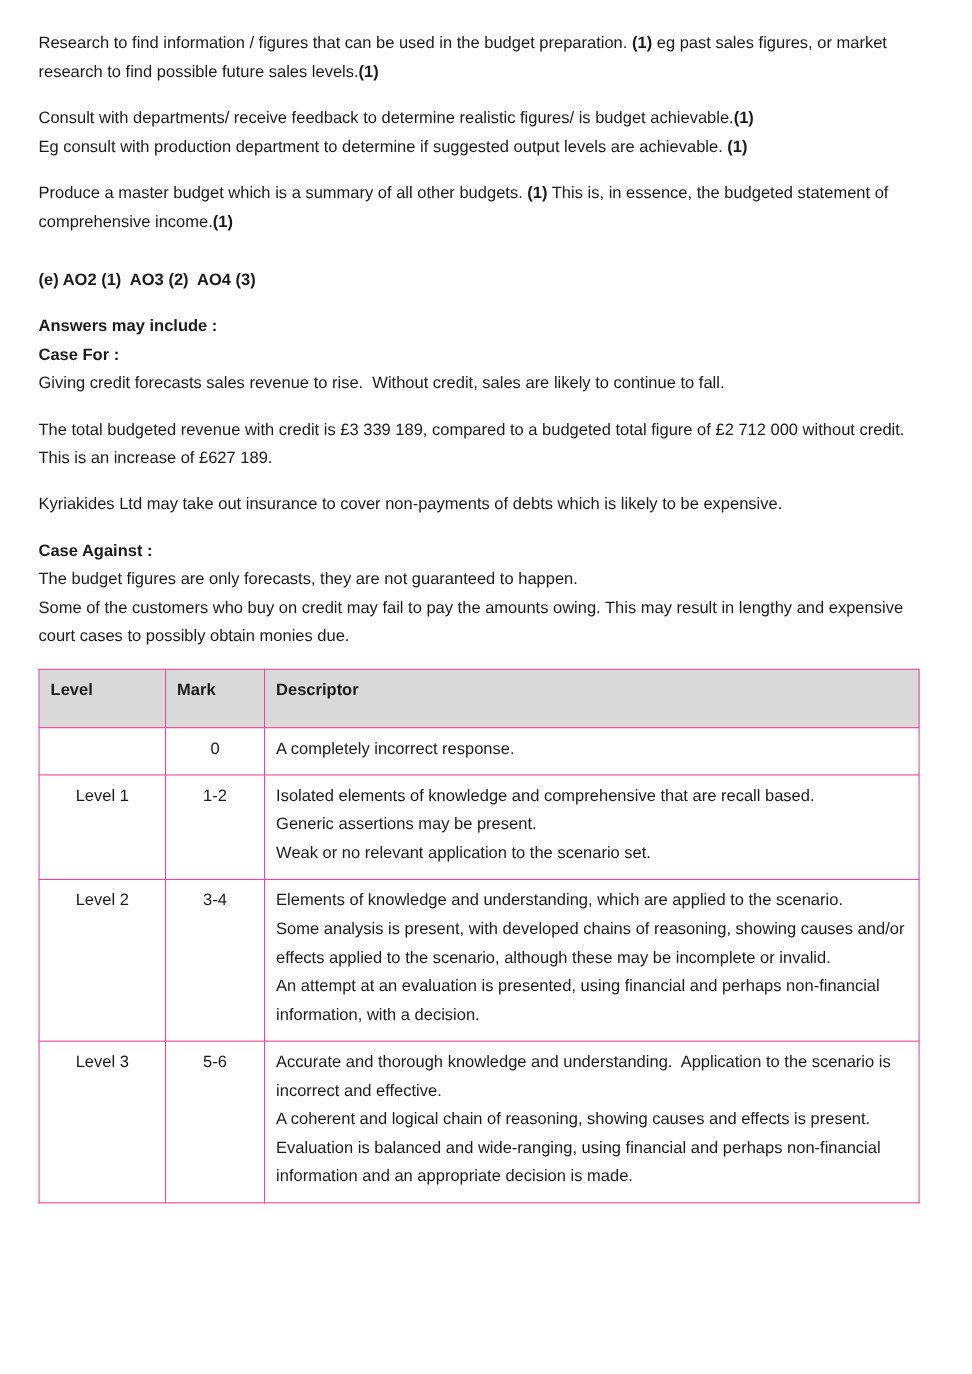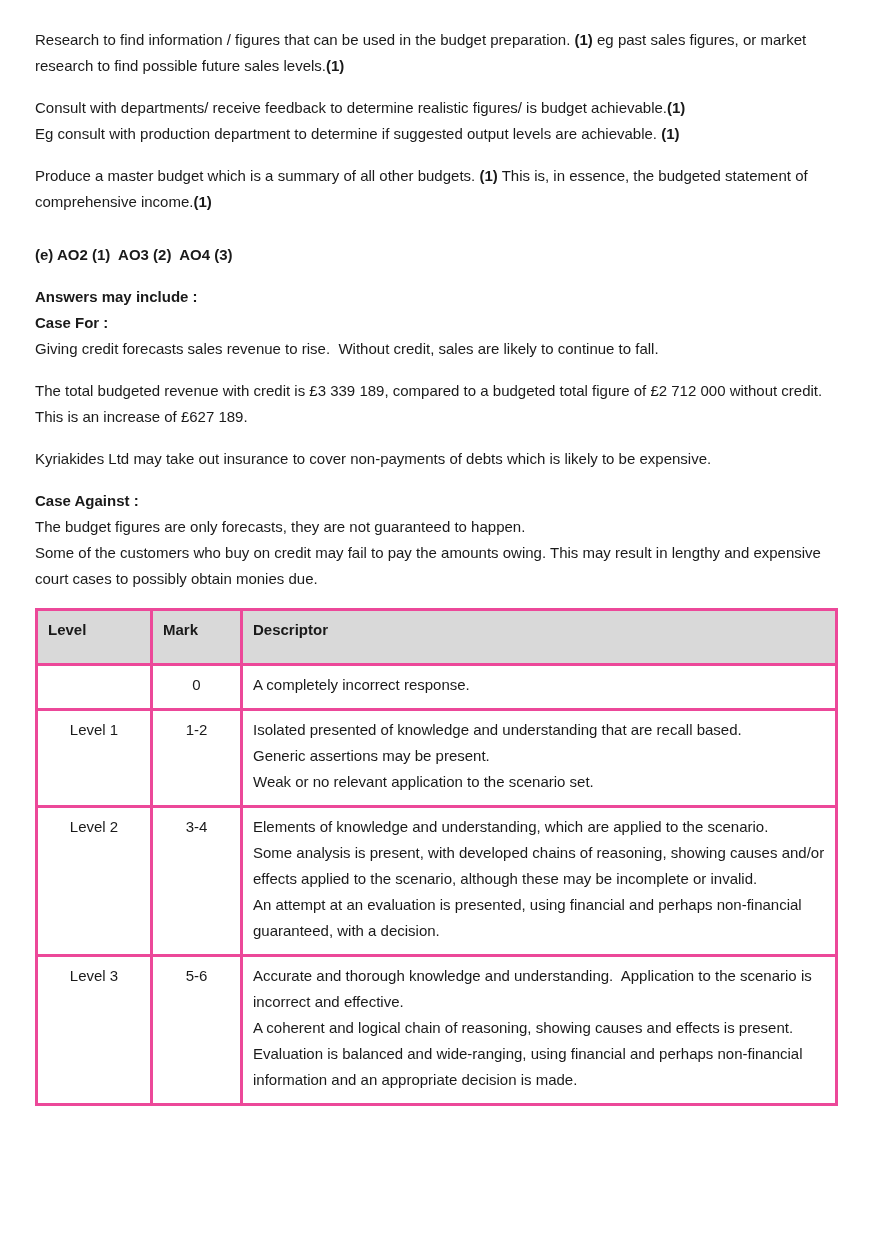--- a/index.html
+++ b/index.html
@@ -19,21 +19,21 @@
     white-space: pre-wrap;
   }
   .bold { font-weight: 700; }
   table.mark-table {
     border-collapse: collapse;
     width: 800px;
     table-layout: fixed;
     margin-top: 6px;
   }
   .mark-table th, .mark-table td {
-    border: 3px solid #ec4899;
+    border: 1px solid #ec4899;
     vertical-align: top;
     font-size: 15px;
     line-height: 26px;
     padding: 6px 10px 10px 10px;
   }
   .mark-table th {
     background: #d9d9d9;
     text-align: left;
     font-weight: 700;
     padding-bottom: 20px;
@@ -98,32 +98,32 @@
           <td class="center"></td>
           <td class="center">0</td>
           <td>
             <div class="descriptor-line">A completely incorrect response.</div>
           </td>
         </tr>
         <tr>
           <td class="center">Level 1</td>
           <td class="center">1-2</td>
           <td>
-            <div class="descriptor-line">Isolated presented of knowledge and understanding that are recall based.</div>
+            <div class="descriptor-line">Isolated elements of knowledge and comprehensive that are recall based.</div>
             <div class="descriptor-line">Generic assertions may be present.</div>
             <div class="descriptor-line">Weak or no relevant application to the scenario set.</div>
           </td>
         </tr>
         <tr>
           <td class="center">Level 2</td>
           <td class="center">3-4</td>
           <td>
             <div class="descriptor-line">Elements of knowledge and understanding, which are applied to the scenario.</div>
             <div class="descriptor-line">Some analysis is present, with developed chains of reasoning, showing causes and/or effects applied to the scenario, although these may be incomplete or invalid.</div>
-            <div class="descriptor-line">An attempt at an evaluation is presented, using financial and perhaps non-financial guaranteed, with a decision.</div>
+            <div class="descriptor-line">An attempt at an evaluation is presented, using financial and perhaps non-financial information, with a decision.</div>
           </td>
         </tr>
         <tr>
           <td class="center">Level 3</td>
           <td class="center">5-6</td>
           <td>
             <div class="descriptor-line">Accurate and thorough knowledge and understanding.  Application to the scenario is incorrect and effective.</div>
             <div class="descriptor-line">A coherent and logical chain of reasoning, showing causes and effects is present.</div>
             <div class="descriptor-line">Evaluation is balanced and wide-ranging, using financial and perhaps non-financial information and an appropriate decision is made.</div>
           </td>

